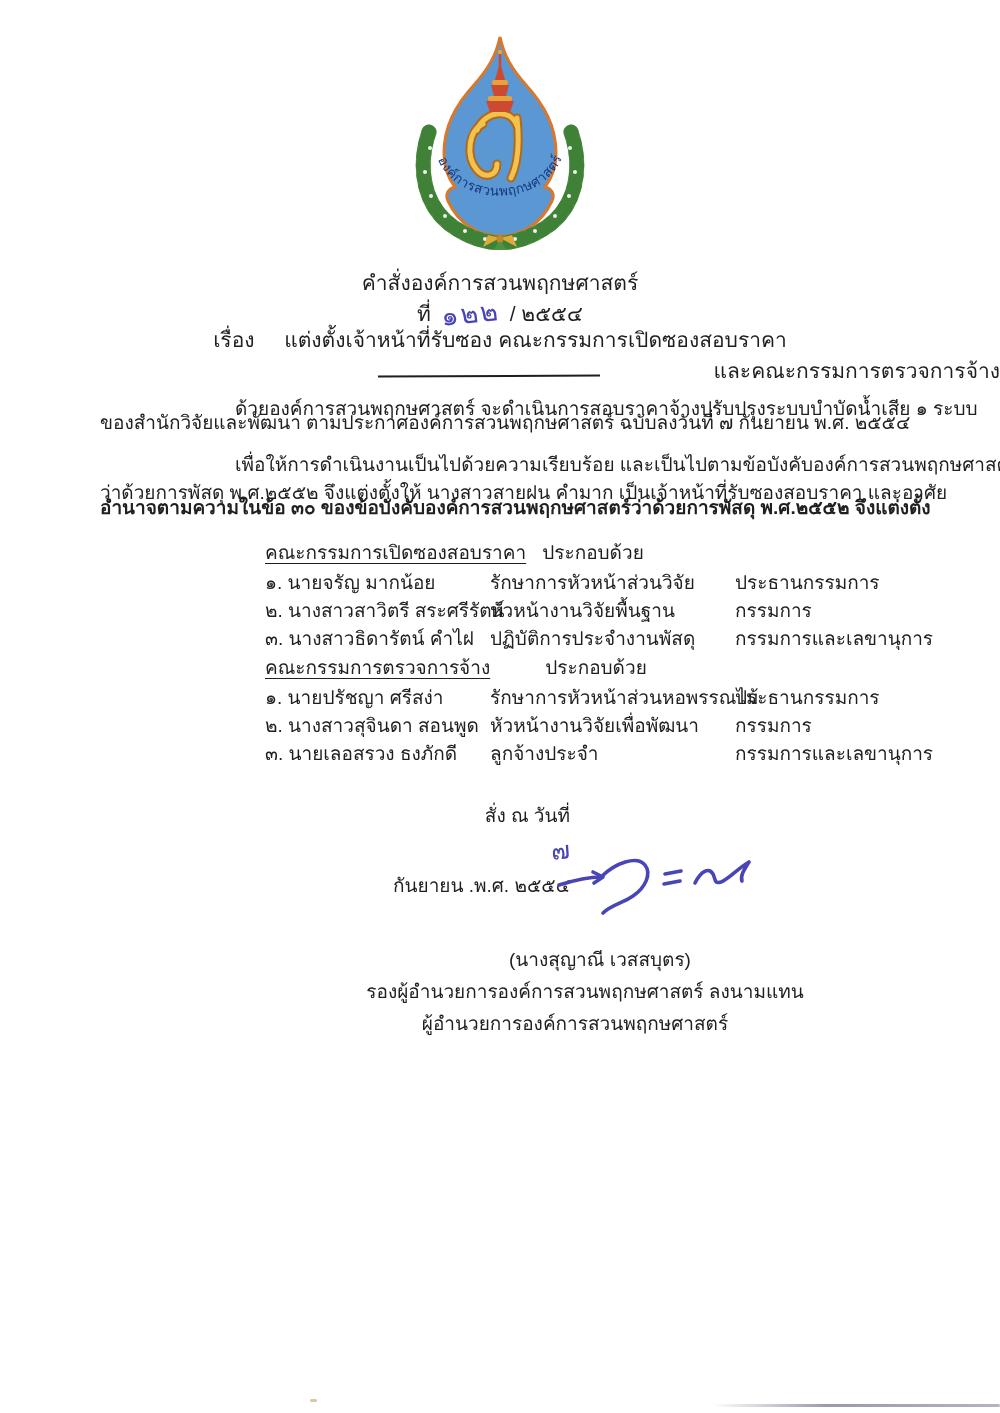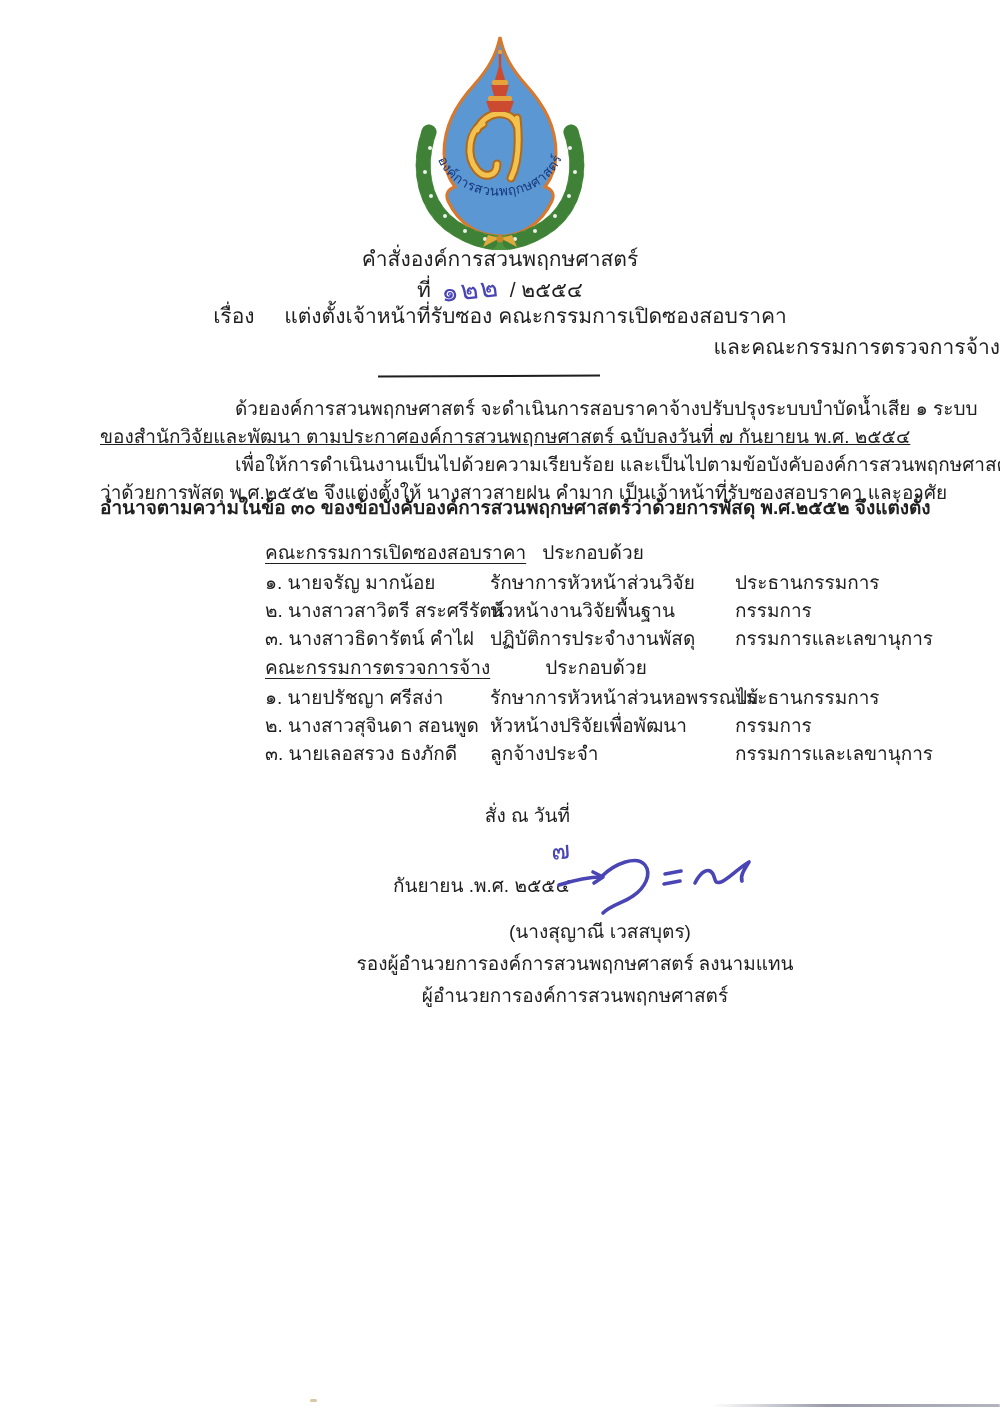--- a/index.html
+++ b/index.html
@@ -8,30 +8,30 @@
     position:relative; width:1000px; height:1413px; background:#ffffff;
     margin:0 auto; overflow:hidden;
     font-family:"Liberation Sans", sans-serif; color:#1f1f1f;
     font-size:19px;
   }
   .abs { position:absolute; }
   .center { left:0; width:1000px; text-align:center; }
   .hw { color:#4945b5; font-family:"DejaVu Sans", sans-serif; }
   .hw-docno { display:inline-block; font-size:27px; transform:rotate(-6deg) translateY(2px); margin:0 10px; letter-spacing:2px; }
   .hw-day { display:inline-block; font-size:25px; transform:rotate(-4deg); }
-  .title-line { font-size:21px; }
+  .title-line { font-size:21px;margin-top:24px; }
   .body-line { white-space:nowrap; }
   .committee { left:265px; width:660px; }
   .committee .hdr { display:flex; height:30px; align-items:flex-start; }
   .committee .hdr .u { text-decoration:underline; text-underline-offset:4px; }
   .committee .hdr .sfx { margin-left:16px; }
   .committee .row { display:grid; grid-template-columns:225px 245px 1fr; height:28px; white-space:nowrap; }
   .dateline { display:flex; align-items:flex-end;flex-direction:column; }
   .divider { background:#1e1e1e; transform:rotate(-0.3deg); }
-  .sig-block { text-align:center; }
+  .sig-block { text-align:center;margin-top:28px; }
   .artifact-line { background:linear-gradient(to right, rgba(120,120,140,0), rgba(120,120,140,0.75) 40%, rgba(120,120,140,0.55)); border-radius:2px; }
   .artifact-speck { background:#d8c9a4; border-radius:2px; }
 </style>
 </head>
 <body>
 
 <div class="page">
 
   <svg class="abs" style="left:405px; top:32px;" width="190" height="218" viewBox="0 0 190 218">
 
@@ -107,21 +107,21 @@
   <div class="abs center title-line" style="top:299px;">
     <span>เรื่อง</span>
     <span style="display:inline-block; width:18px;"></span>
     <span>แต่งตั้งเจ้าหน้าที่รับซอง คณะกรรมการเปิดซองสอบราคา</span>
   </div>
   <div class="abs center title-line" style="top:330px;text-align:right;">และคณะกรรมการตรวจการจ้าง</div>
 
   <div class="abs divider" style="left:378px; top:375px; width:222px; height:2px;"></div>
 
   <div class="abs body-line" style="left:235px; top:393px;">ด้วยองค์การสวนพฤกษศาสตร์ จะดำเนินการสอบราคาจ้างปรับปรุงระบบบำบัดน้ำเสีย ๑ ระบบ</div>
-  <div class="abs body-line" style="left:100px; top:421px;text-decoration:underline;">ของสำนักวิจัยและพัฒนา ตามประกาศองค์การสวนพฤกษศาสตร์ ฉบับลงวันที่ ๗ กันยายน พ.ศ. ๒๕๕๔</div>
+  <div class="abs body-line" style="left:100px; top:407px;">ของสำนักวิจัยและพัฒนา ตามประกาศองค์การสวนพฤกษศาสตร์ ฉบับลงวันที่ ๗ กันยายน พ.ศ. ๒๕๕๔</div>
 
   <div class="abs body-line" style="left:235px; top:449px;">เพื่อให้การดำเนินงานเป็นไปด้วยความเรียบร้อย และเป็นไปตามข้อบังคับองค์การสวนพฤกษศาสตร์</div>
   <div class="abs body-line" style="left:100px; top:477px;">ว่าด้วยการพัสดุ พ.ศ.๒๕๕๒ จึงแต่งตั้งให้ นางสาวสายฝน คำมาก เป็นเจ้าหน้าที่รับซองสอบราคา และอาศัย</div>
   <div class="abs body-line" style="left:100px; top:492px;font-weight:bold;">อำนาจตามความในข้อ ๓๐ ของข้อบังคับองค์การสวนพฤกษศาสตร์ว่าด้วยการพัสดุ พ.ศ.๒๕๕๒ จึงแต่งตั้ง</div>
 
   <div class="abs committee" style="top:537px;">
     <div class="hdr">
       <span class="u">คณะกรรมการเปิดซองสอบราคา</span>
       <span class="sfx">ประกอบด้วย</span>
     </div>
@@ -147,21 +147,21 @@
       <span class="u">คณะกรรมการตรวจการจ้าง</span>
       <span class="sfx" style="margin-left:55px;">ประกอบด้วย</span>
     </div>
     <div class="row">
       <span>๑. นายปรัชญา  ศรีสง่า</span>
       <span>รักษาการหัวหน้าส่วนหอพรรณไม้</span>
       <span>ประธานกรรมการ</span>
     </div>
     <div class="row">
       <span>๒. นางสาวสุจินดา  สอนพูด</span>
-      <span>หัวหน้างปริจัยเพื่อพัฒนา</span>
+      <span>หัวหน้างานวิจัยเพื่อพัฒนา</span>
       <span>กรรมการ</span>
     </div>
     <div class="row">
       <span>๓. นายเลอสรวง  ธงภักดี</span>
       <span>ลูกจ้างประจำ</span>
       <span>กรรมการและเลขานุการ</span>
     </div>
   </div>
 
   <div class="abs dateline" style="left:337px; top:800px;">
@@ -174,19 +174,19 @@
     <g stroke="#4945b5" stroke-width="3.6" fill="none" stroke-linecap="round" stroke-linejoin="round">
       <path d="M6,42 C22,37 36,34 48,34 C62,20 84,12 92,22 C99,31 92,45 80,53 C70,60 58,62 50,70"></path>
       <path d="M40,29 L50,34 L41,40"></path>
       <path d="M112,31 L128,28"></path>
       <path d="M111,41 L127,38"></path>
       <path d="M142,40 C148,28 156,24 160,31 C163,37 161,41 168,39 C176,36 184,26 196,19 C191,27 187,33 189,38"></path>
     </g>
   </svg>
 
   <div class="abs sig-block" style="left:400px; top:916px; width:400px;">(นางสุญาณี  เวสสบุตร)</div>
-  <div class="abs sig-block" style="left:225px; top:948px; width:700px;font-family:Liberation Serif, serif;">รองผู้อำนวยการองค์การสวนพฤกษศาสตร์ ลงนามแทน</div>
+  <div class="abs sig-block" style="left:235px; top:948px; width:700px;">รองผู้อำนวยการองค์การสวนพฤกษศาสตร์ ลงนามแทน</div>
   <div class="abs sig-block" style="left:225px; top:980px; width:700px;">ผู้อำนวยการองค์การสวนพฤกษศาสตร์</div>
 
   <div class="abs artifact-speck" style="left:310px; top:1399px; width:7px; height:3px;"></div>
   <div class="abs artifact-line" style="left:712px; top:1404px; width:288px; height:3px;"></div>
 
 </div>
 
 </body></html>

